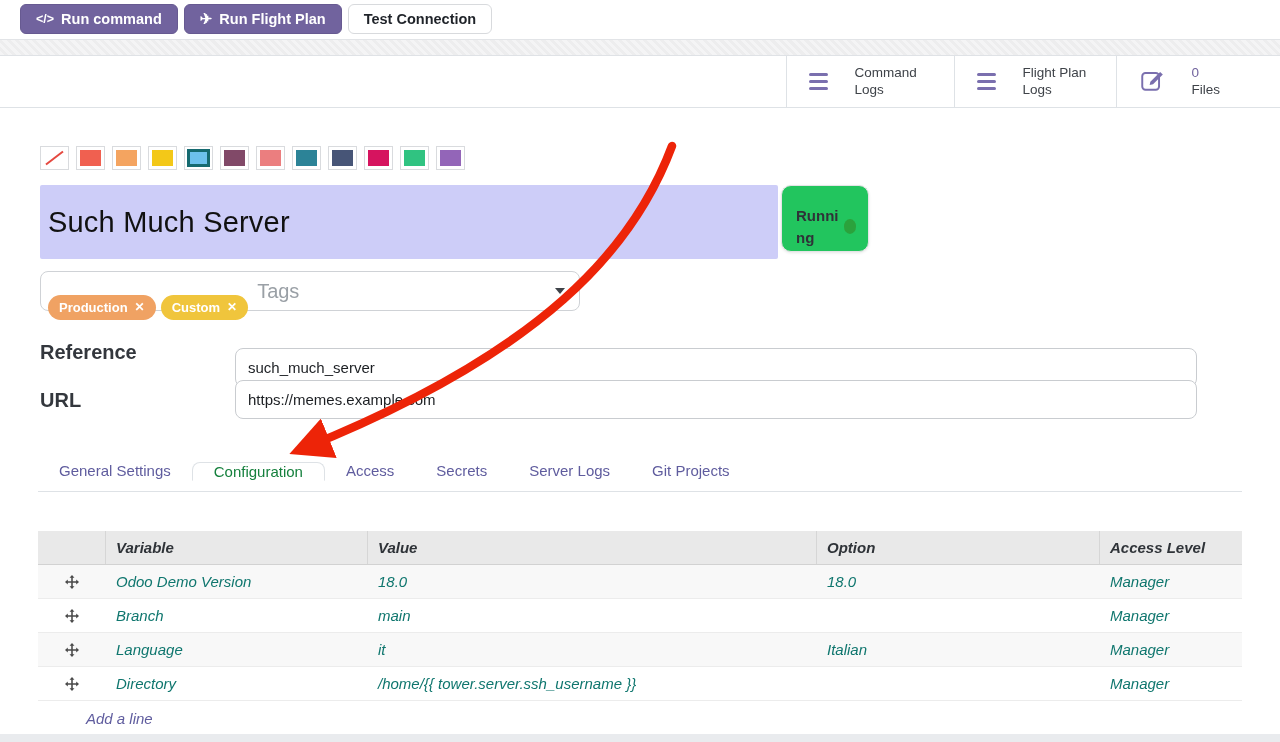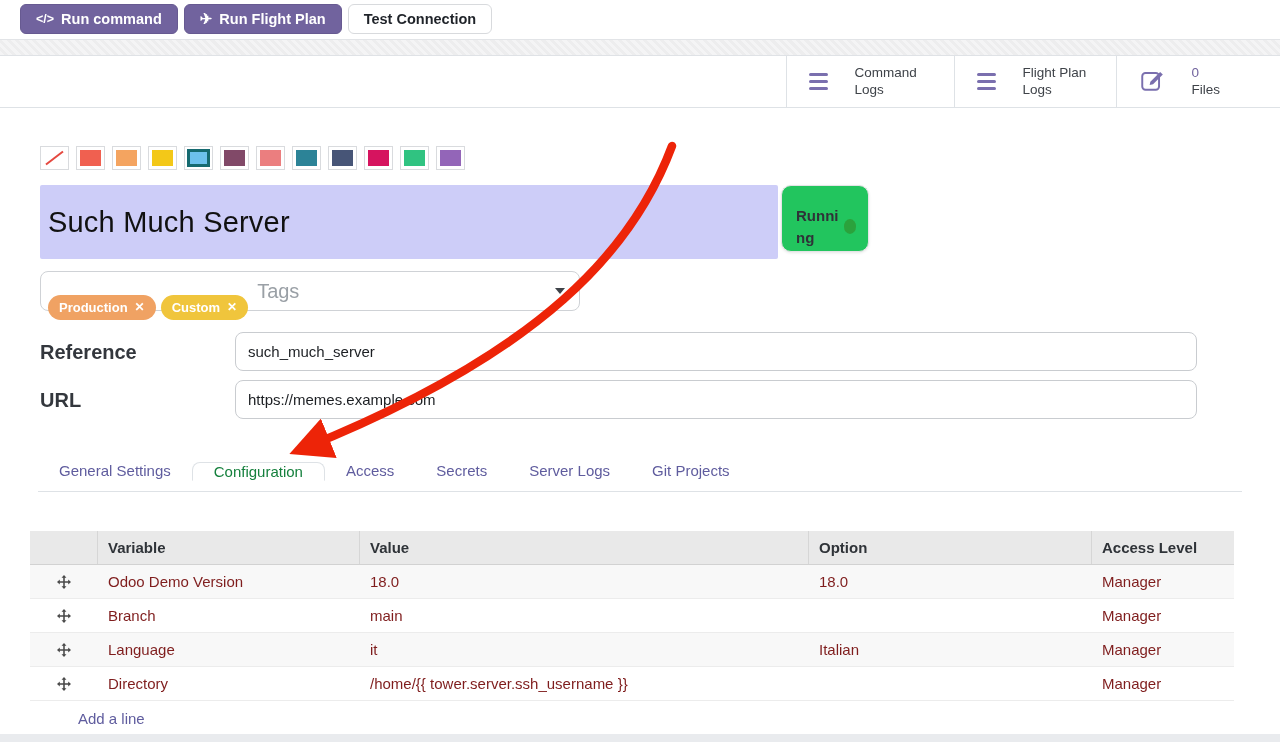--- a/index.html
+++ b/index.html
@@ -67,27 +67,27 @@
                  font-size:15px; color:#1c1f23; padding:0 12px; display:flex; align-items:center; background:#fff; }
 
   
   .tabs { position:absolute; top:450px; left:38px; width:1204px; height:42px; display:flex; align-items:center;
           border-bottom:1px solid #dee2e6; }
   .tab { display:flex; align-items:center; padding:0 21px; font-size:15px; color:#5f5c9e; cursor:pointer; }
   .tab.active { background:#fff; border:1px solid #dee2e6; border-bottom:1px solid #fff; border-radius:8px 8px 0 0;
                 color:#15803d; margin-bottom:-1px; }
 
   
-  .cfg-table { position:absolute; top:531px; left:30px; width:1204px; font-size:15px; }
+  .cfg-table { position:absolute; top:531px; left:38px; width:1204px; font-size:15px;font-style:italic; }
   .trow { display:grid; grid-template-columns:68px 262px 449px 283px 142px; align-items:center; height:34px; }
   .thead { background:#e9e9e9; font-weight:bold; color:#2f3338; border-bottom:1px solid #d2d2d2; }
   .thead .tcell { border-right:1px solid #d6d6d6; height:100%; display:flex; align-items:center; }
   .thead .tcell:last-child { border-right:none; }
   .tcell { padding-left:10px; white-space:nowrap; overflow:hidden; }
-  .tbody .trow { border-bottom:1px solid #ececec; color:#7f1d1d; cursor:pointer; }
+  .tbody .trow { border-bottom:1px solid #ececec; color:#0f766e; cursor:pointer; }
   .tbody .trow:nth-child(odd) { background:#f8f8f8; }
   .handle-cell { display:flex; justify-content:center; align-items:center; padding-left:0; cursor:grab; }
   .add-line-row { height:34px; display:flex; align-items:center; padding-left:48px; }
   .add-line-row a { color:#5f5c9e; font-size:15px; text-decoration:none; cursor:pointer; }
   .footer-strip { position:absolute; top:734px; left:0; width:1280px; height:8px; background:#e9ebee; }
 
   
   .arrow-overlay { position:absolute; inset:0; pointer-events:none; z-index:50; }
 </style>
 </head>
@@ -200,21 +200,21 @@
     </span>
     <span class="pill" style="background-color: rgb(240, 197, 60);">
       <span>Custom</span>
       <span class="x">✕</span>
     </span>
     <span class="tags-placeholder">Tags</span>
     <span class="caret"></span>
   </div>
 
   <div class="field-label" style="top:341px;">Reference</div>
-  <div class="field-input" style="top:332px;">
+  <div class="field-input" style="top:348px;">
     <span>such_much_server</span>
   </div>
   <div class="field-label" style="top:389px;">URL</div>
   <div class="field-input" style="top:380px;">
     <span>https://memes.example.com</span>
   </div>
 
   <div class="tabs">
     <div class="tab">General Settings</div>
     <div class="tab active">Configuration</div>

